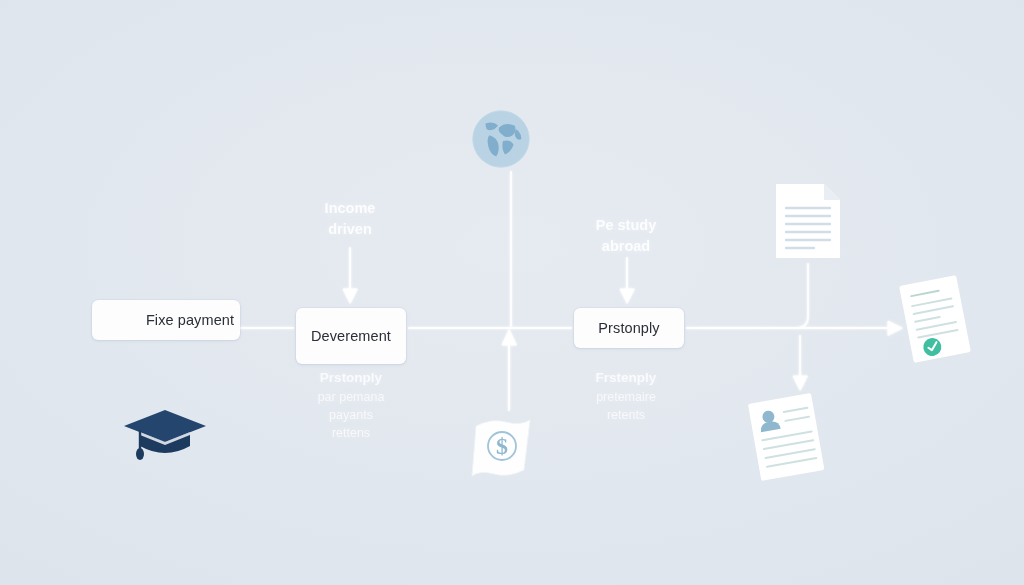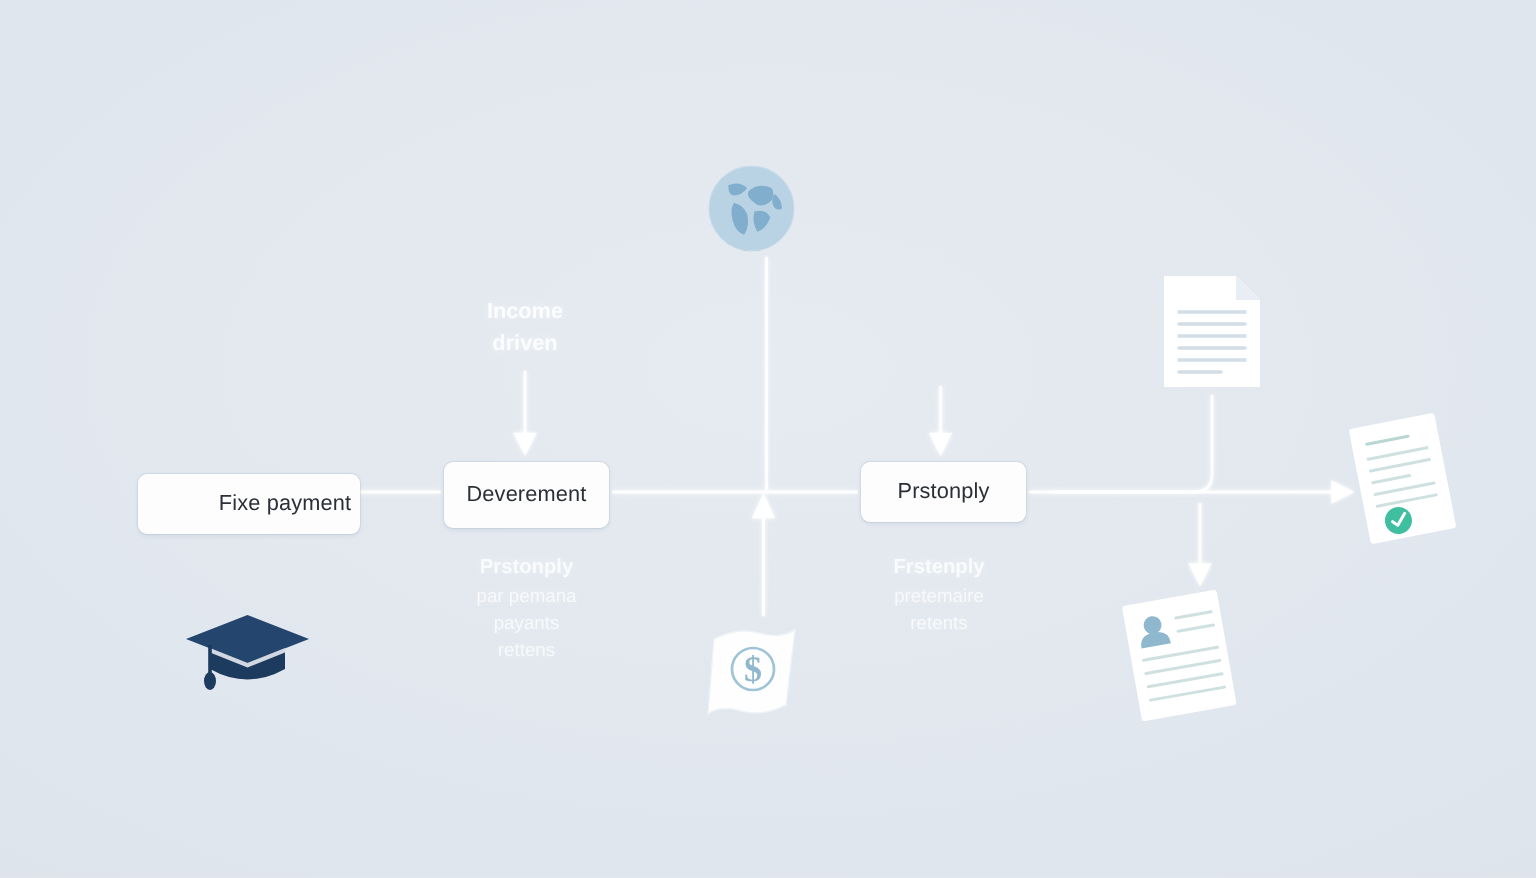--- a/index.html
+++ b/index.html
@@ -40,22 +40,22 @@
     border-radius: 6px;
     box-shadow: 0 1px 3px rgba(90,110,140,0.13), 0 0 0 0.6px rgba(200,210,225,0.5);
     display: flex;
     align-items: center;
     justify-content: center;
     color: #2b2f36;
     font-size: 14.5px;
     letter-spacing: 0.1px;
     white-space: nowrap;
   }
-  .node-1 { left: 92px;  top: 316px; width: 148px; height: 40px; padding-left: 48px; }
-  .node-2 { left: 296px; top: 308px; width: 110px; height: 44px; }
+  .node-1 { left: 92px;  top: 300px; width: 148px; height: 40px; padding-left: 48px; }
+  .node-2 { left: 296px; top: 308px; width: 110px; height: 56px; }
   .node-3 { left: 574px; top: 308px; width: 110px; height: 40px; }
 
   
   .annot {
     position: absolute;
     text-align: center;
     color: #ffffff;
     line-height: 1.45;
     text-shadow: 0 0 6px rgba(255,255,255,0.55);
     opacity: 0.93;
@@ -145,20 +145,22 @@
     <span>Deverement</span>
   </div>
 
   <div class="node node-3">
     <span>Prstonply</span>
   </div>
 
   <div class="annot annot-above an-income">Income
 driven</div>
 
+  <div class="annot annot-above an-abroad">Pe study
+abroad</div>
 
   <div class="annot annot-below-title an-b1-t">Prstonply</div>
   <div class="annot annot-below-body an-b1-b">par pemana
 payants
 rettens</div>
 
   <div class="annot annot-below-title an-b2-t">Frstenply</div>
   <div class="annot annot-below-body an-b2-b">pretemaire
 retents</div>
 

